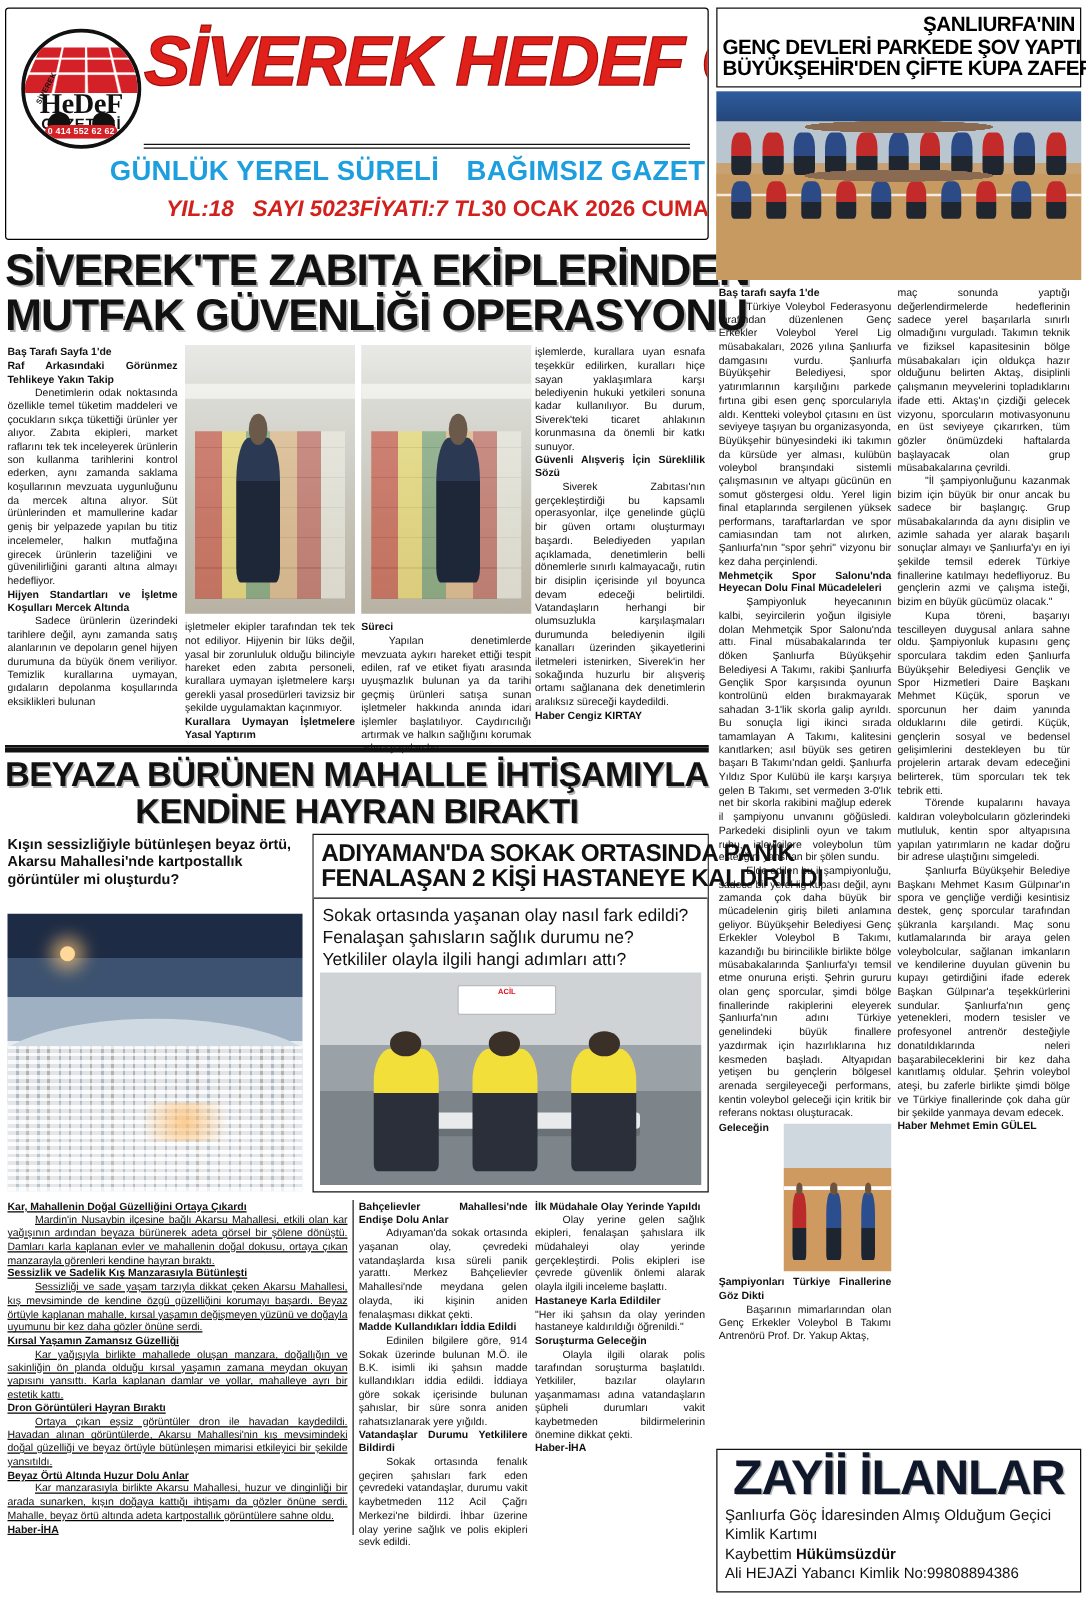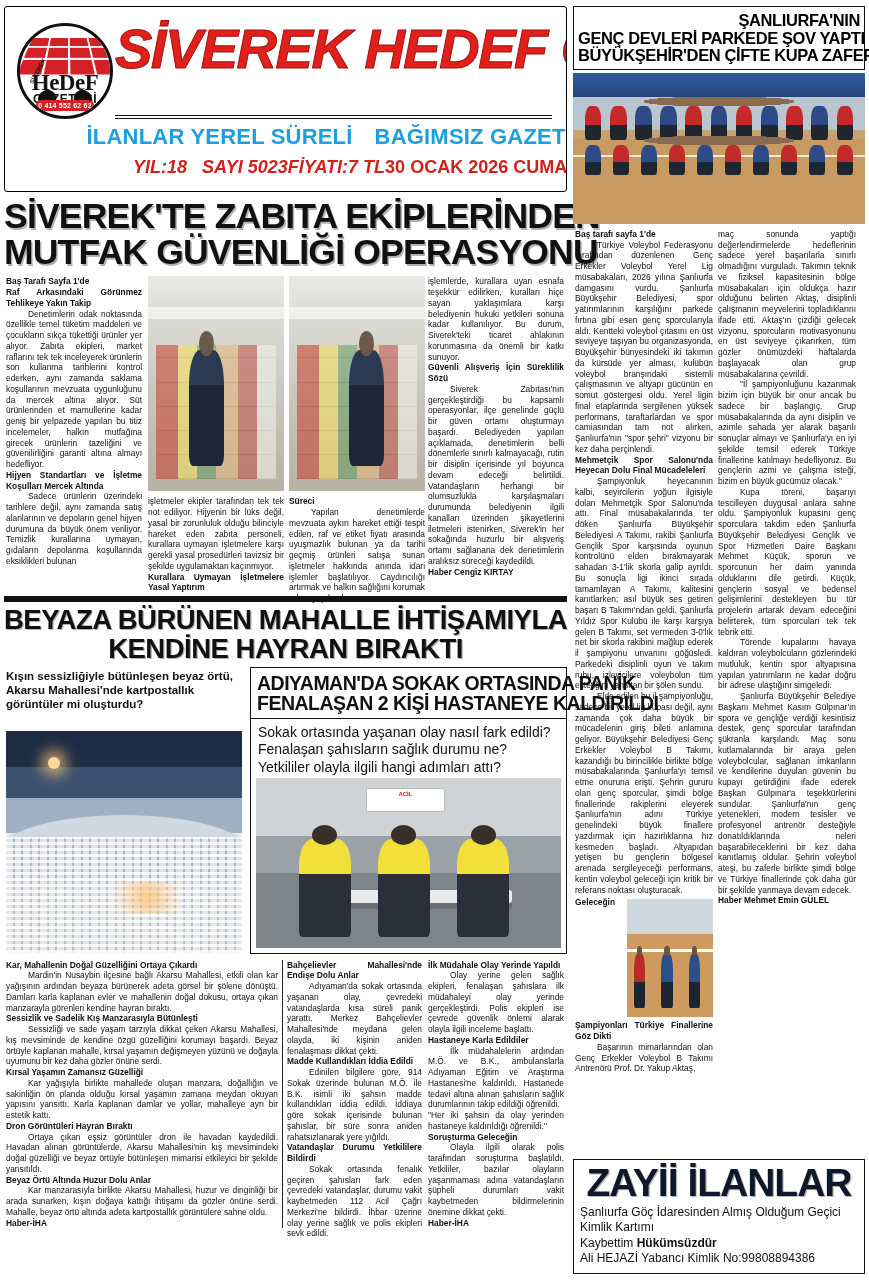--- a/index.html
+++ b/index.html
@@ -224,21 +224,21 @@
     position: absolute; left: 5px; right: 5px; top: 110px; bottom: 5px;
   }
 
   
   #bottom-cols {
     position: relative;
     margin-top: 6px;
     height: 268px;
   }
   #bottom-cols .bc { position: absolute; top: 0; height: 100%; }
-  #bottom-cols .bc1 { left: 2px; width: 272px; }
+  #bottom-cols .bc1 { left: 2px; width: 272px; text-decoration: underline; }
   #bottom-cols .bc2 { left: 283px; width: 135px; }
   #bottom-cols .bc3 { left: 424px; width: 136px; }
   .vrule { position: absolute; top: 0; bottom: 0; width: 0; border-left: 1px solid #222; }
 
   
   #right-col {
     position: absolute;
     left: 573px; top: 6px;
     width: 292px; height: 1268px;
   }
@@ -418,21 +418,21 @@
         <div id="logo-gazetesi">GAZETESİ</div>
         <span class="logo-foot l"></span>
         <span class="logo-foot r"></span>
         <div id="logo-phone">0 414 552 62 62</div>
       </div>
 
       <div id="paper-title">SİVEREK HEDEF GAZETESİ</div>
       <div id="title-rule"></div>
 
       <div id="subtitle-row">
-        <span>İLANLAR YEREL SÜRELİ</span>
+        <span>GÜNLÜK YEREL SÜRELİ</span>
         <span>BAĞIMSIZ GAZETE</span>
       </div>
 
       <div id="meta-row">
         <span>
           <span>YIL:18</span>
           &nbsp;
           <span>SAYI 5023</span>
         </span>
         <span>FİYATI:7 TL</span>
@@ -551,21 +551,20 @@
           <p class="sub">Vatandaşlar Durumu Yetkililere Bildirdi</p>
           <p class="ind">Sokak ortasında fenalık geçiren şahısları fark eden çevredeki vatandaşlar, durumu vakit kaybetmeden 112 Acil Çağrı Merkezi'ne bildirdi. İhbar üzerine olay yerine sağlık ve polis ekipleri sevk edildi.</p>
         </div>
       </div>
 
       <div class="bc bc3">
         <div class="body-text">
           <p class="sub">İlk Müdahale Olay Yerinde Yapıldı</p>
           <p class="ind">Olay yerine gelen sağlık ekipleri, fenalaşan şahıslara ilk müdahaleyi olay yerinde gerçekleştirdi. Polis ekipleri ise çevrede güvenlik önlemi alarak olayla ilgili inceleme başlattı.</p>
           <p class="sub">Hastaneye Karla Edildiler</p>
-          <p class="ind">İlk müdahalelerin ardından M.Ö. ve B.K., ambulanslarla Adıyaman Eğitim ve Araştırma Hastanesi'ne kaldırıldı. Hastanede tedavi altına alınan şahısların sağlık durumlarının takip edildiği öğrenildi.</p>
           <p>"Her iki şahsın da olay yerinden hastaneye kaldırıldığı öğrenildi."</p>
           <p class="sub">Soruşturma Geleceğin</p>
           <p class="ind">Olayla ilgili olarak polis tarafından soruşturma başlatıldı. Yetkililer, bazılar olayların yaşanmaması adına vatandaşların şüpheli durumları vakit kaybetmeden bildirmelerinin önemine dikkat çekti.</p>
           <p class="sub">Haber-İHA</p>
         </div>
       </div>
     </div>
   </div>
 
   <div id="right-col">

